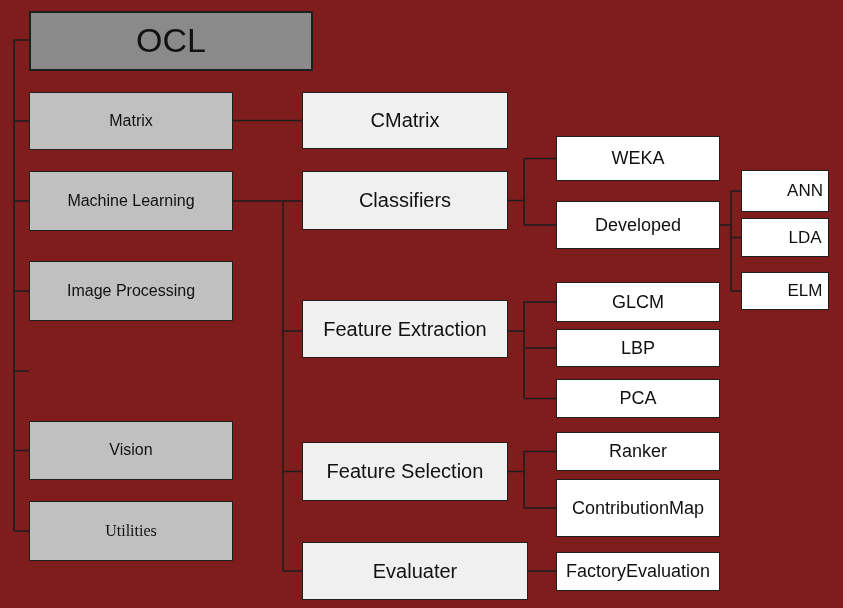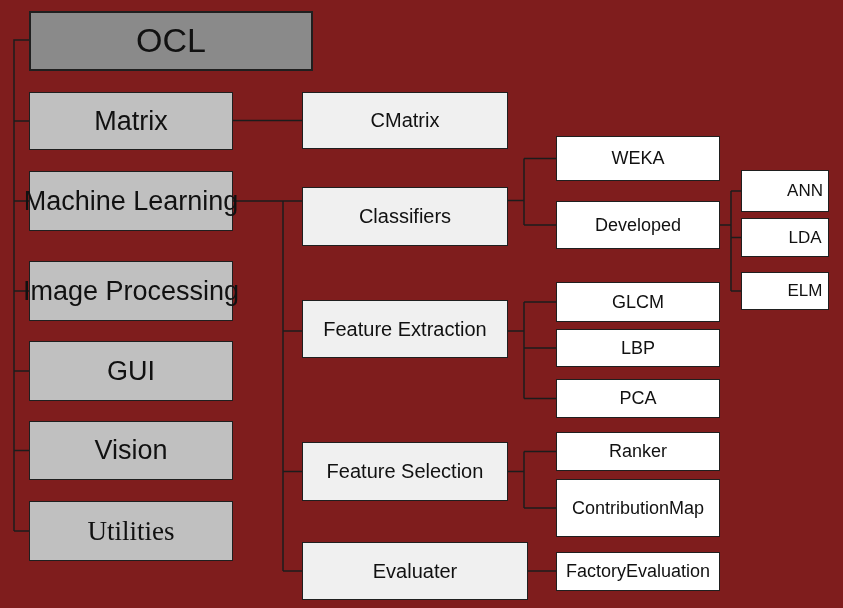--- a/index.html
+++ b/index.html
@@ -33,21 +33,21 @@
     line-height: 1.05;
     white-space: nowrap;
   }
   .root {
     background: var(--root-fill, #8a8a8a);
     border-width: 2px;
     font-size: 34px;
   }
   .branch {
     background: var(--branch-fill, #c0c0c0);
-    font-size: 27px;
+    font-size: 16px;
   }
   .sub {
     background: var(--sub-fill, #f0f0f0);
     font-size: 20px;
   }
   .leaf {
     background: var(--leaf-fill, #ffffff);
     font-size: 18px;
   }
   .leaf.small {
@@ -77,26 +77,25 @@
     <path d="M508 471.5 H524 M524 451.5 V508 M524 451.5 H556 M524 508 H556"></path>
 
     <path d="M508 571 H556"></path>
   </svg>
 
   <div class="node root" style="left:29px; top:11px; width:284px; height:60px;">OCL</div>
 
   <div class="node branch" style="left:29px; top:92px; width:204px; height:58px;">Matrix</div>
   <div class="node branch" style="left:29px; top:171px; width:204px; height:60px;">Machine Learning</div>
   <div class="node branch" style="left:29px; top:261px; width:204px; height:60px;">Image Processing</div>
-  <div class="node branch" style="left:29px; top:341px; width:204px; height:60px;">GUI</div>
   <div class="node branch" style="left:29px; top:421px; width:204px; height:59px;">Vision</div>
   <div class="node branch" style="left:29px; top:501px; width:204px; height:60px;font-family:Liberation Serif, serif;">Utilities</div>
 
   <div class="node sub" style="left:302px; top:92px; width:206px; height:57px;">CMatrix</div>
-  <div class="node sub" style="left:302px; top:171px; width:206px; height:59px;margin-top:16px;">Classifiers</div>
+  <div class="node sub" style="left:302px; top:171px; width:206px; height:59px;">Classifiers</div>
   <div class="node sub" style="left:302px; top:300px; width:206px; height:58px;">Feature Extraction</div>
   <div class="node sub" style="left:302px; top:442px; width:206px; height:59px;">Feature Selection</div>
   <div class="node sub" style="left:302px; top:542px; width:226px; height:58px;">Evaluater</div>
 
   <div class="node leaf" style="left:556px; top:136px; width:164px; height:45px;">WEKA</div>
   <div class="node leaf" style="left:556px; top:201px; width:164px; height:48px;">Developed</div>
   <div class="node leaf" style="left:556px; top:282px; width:164px; height:40px;">GLCM</div>
   <div class="node leaf" style="left:556px; top:329px; width:164px; height:38px;">LBP</div>
   <div class="node leaf" style="left:556px; top:379px; width:164px; height:39px;">PCA</div>
   <div class="node leaf" style="left:556px; top:432px; width:164px; height:39px;">Ranker</div>

